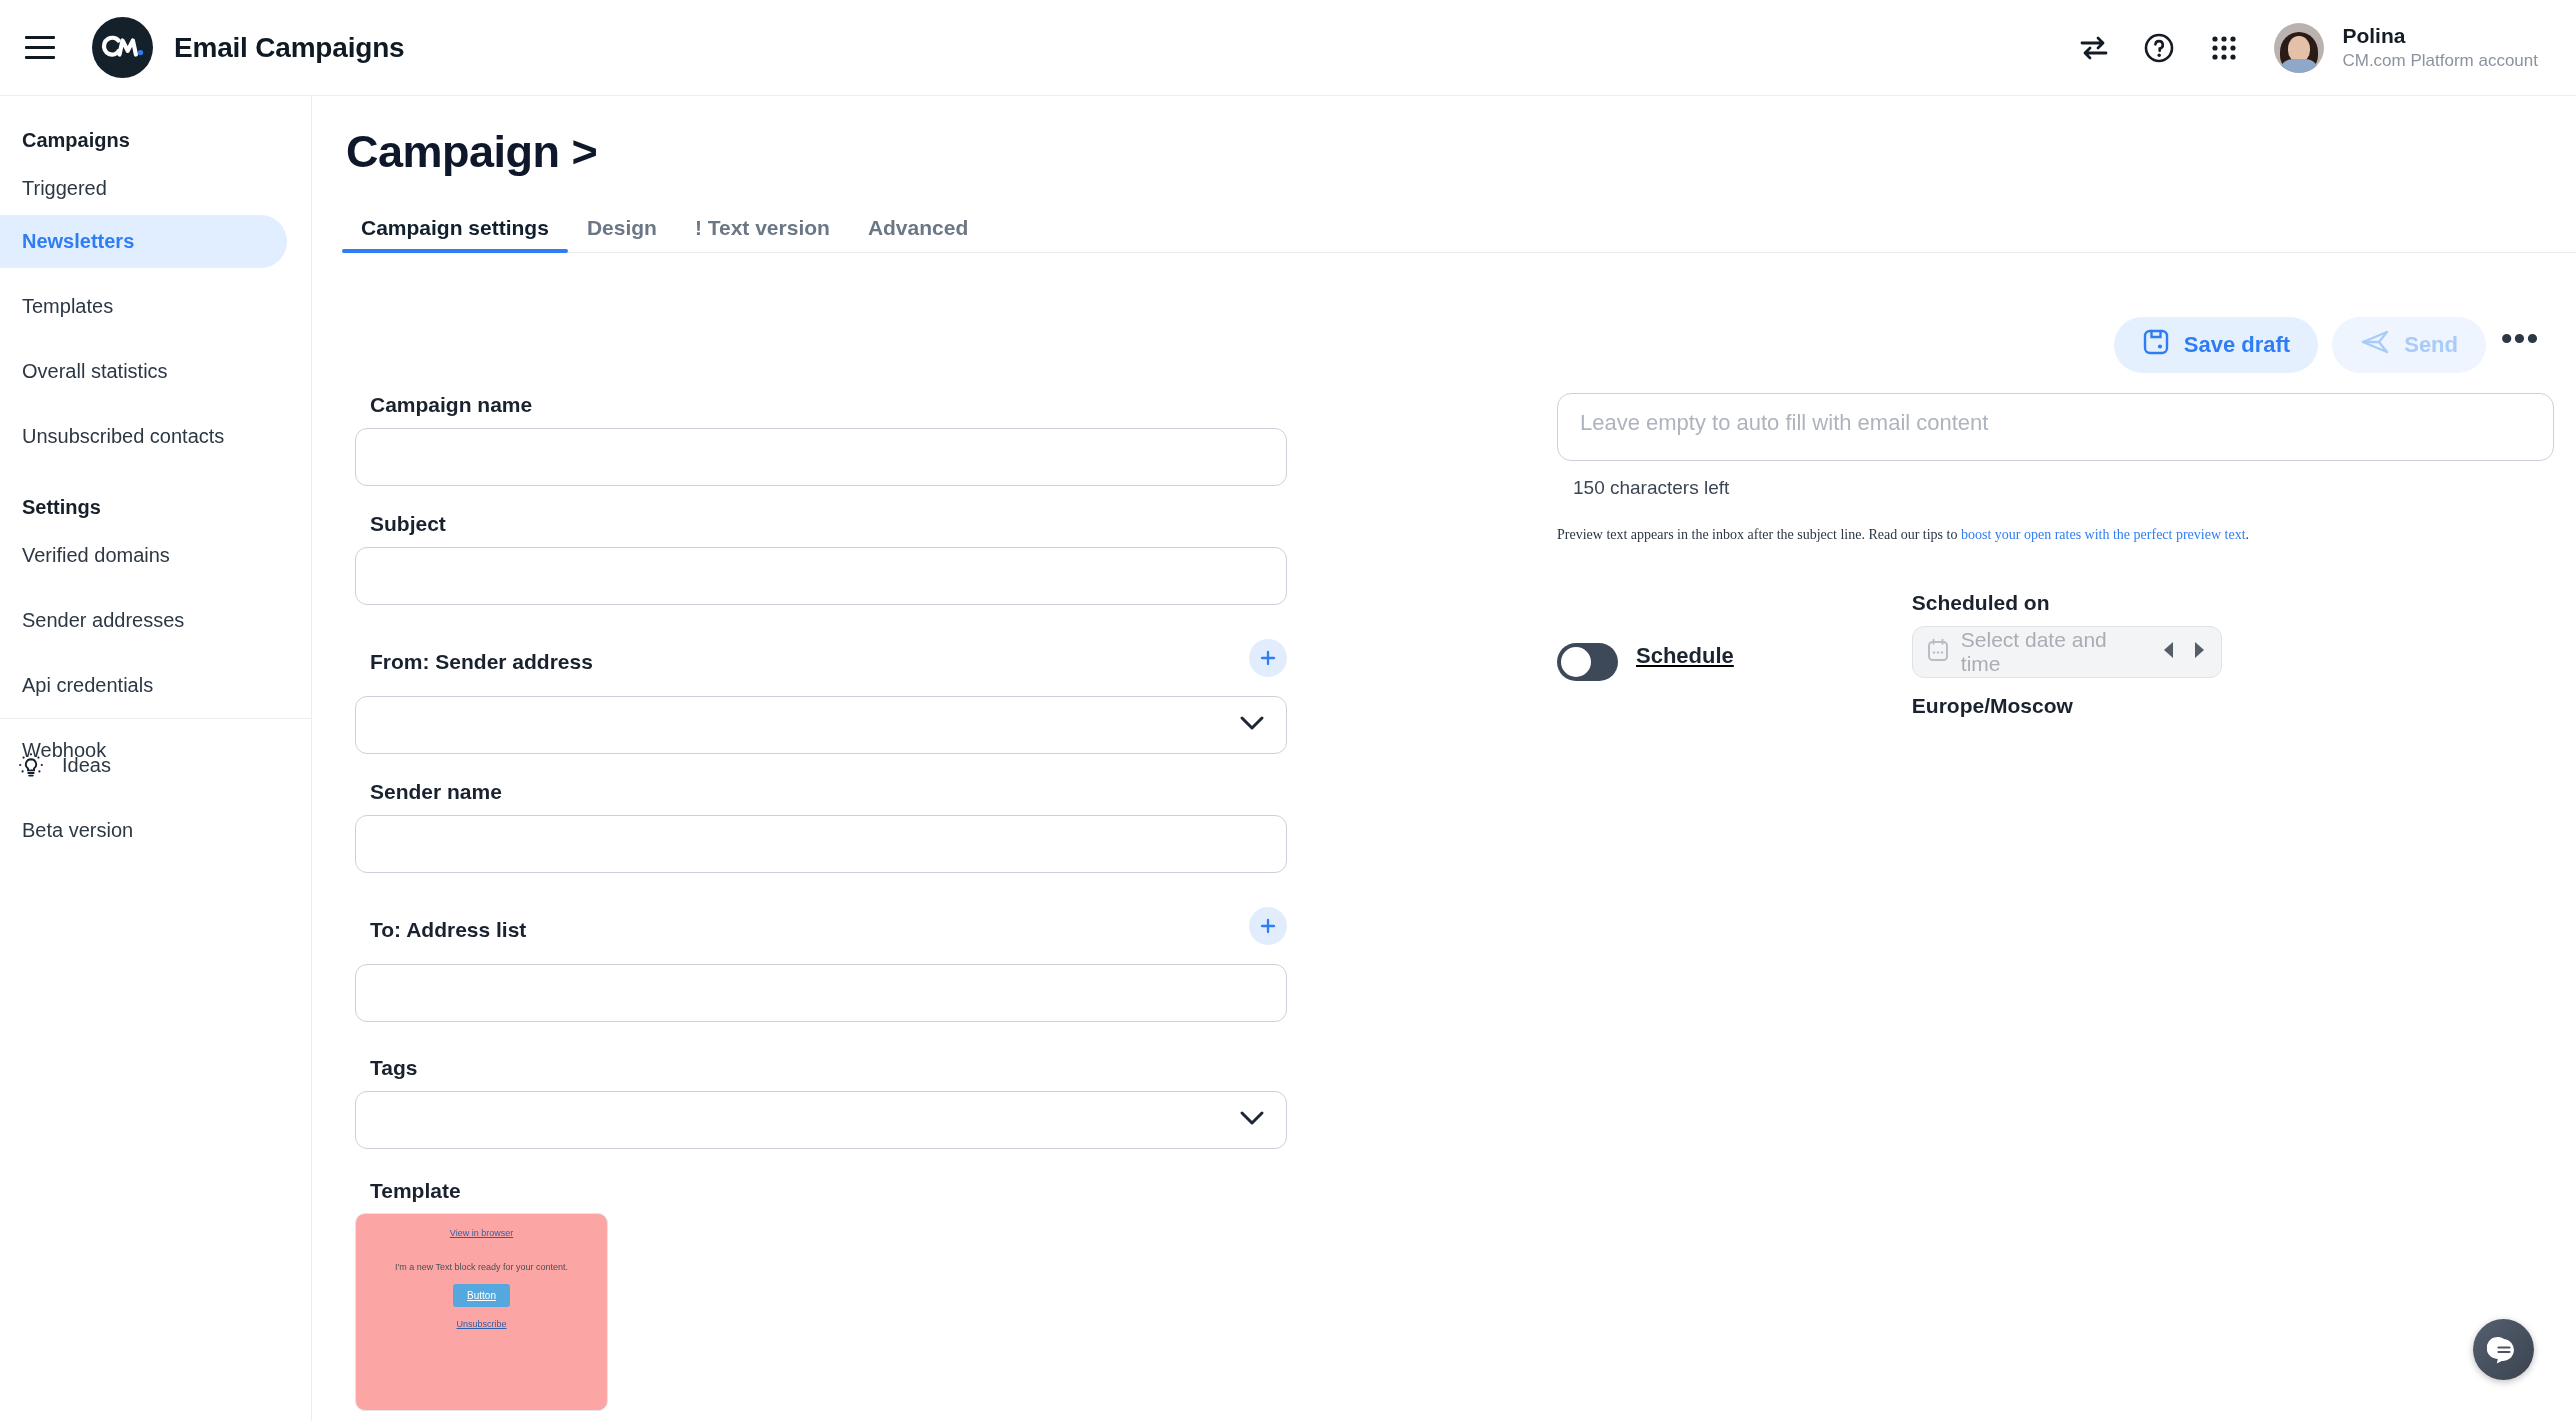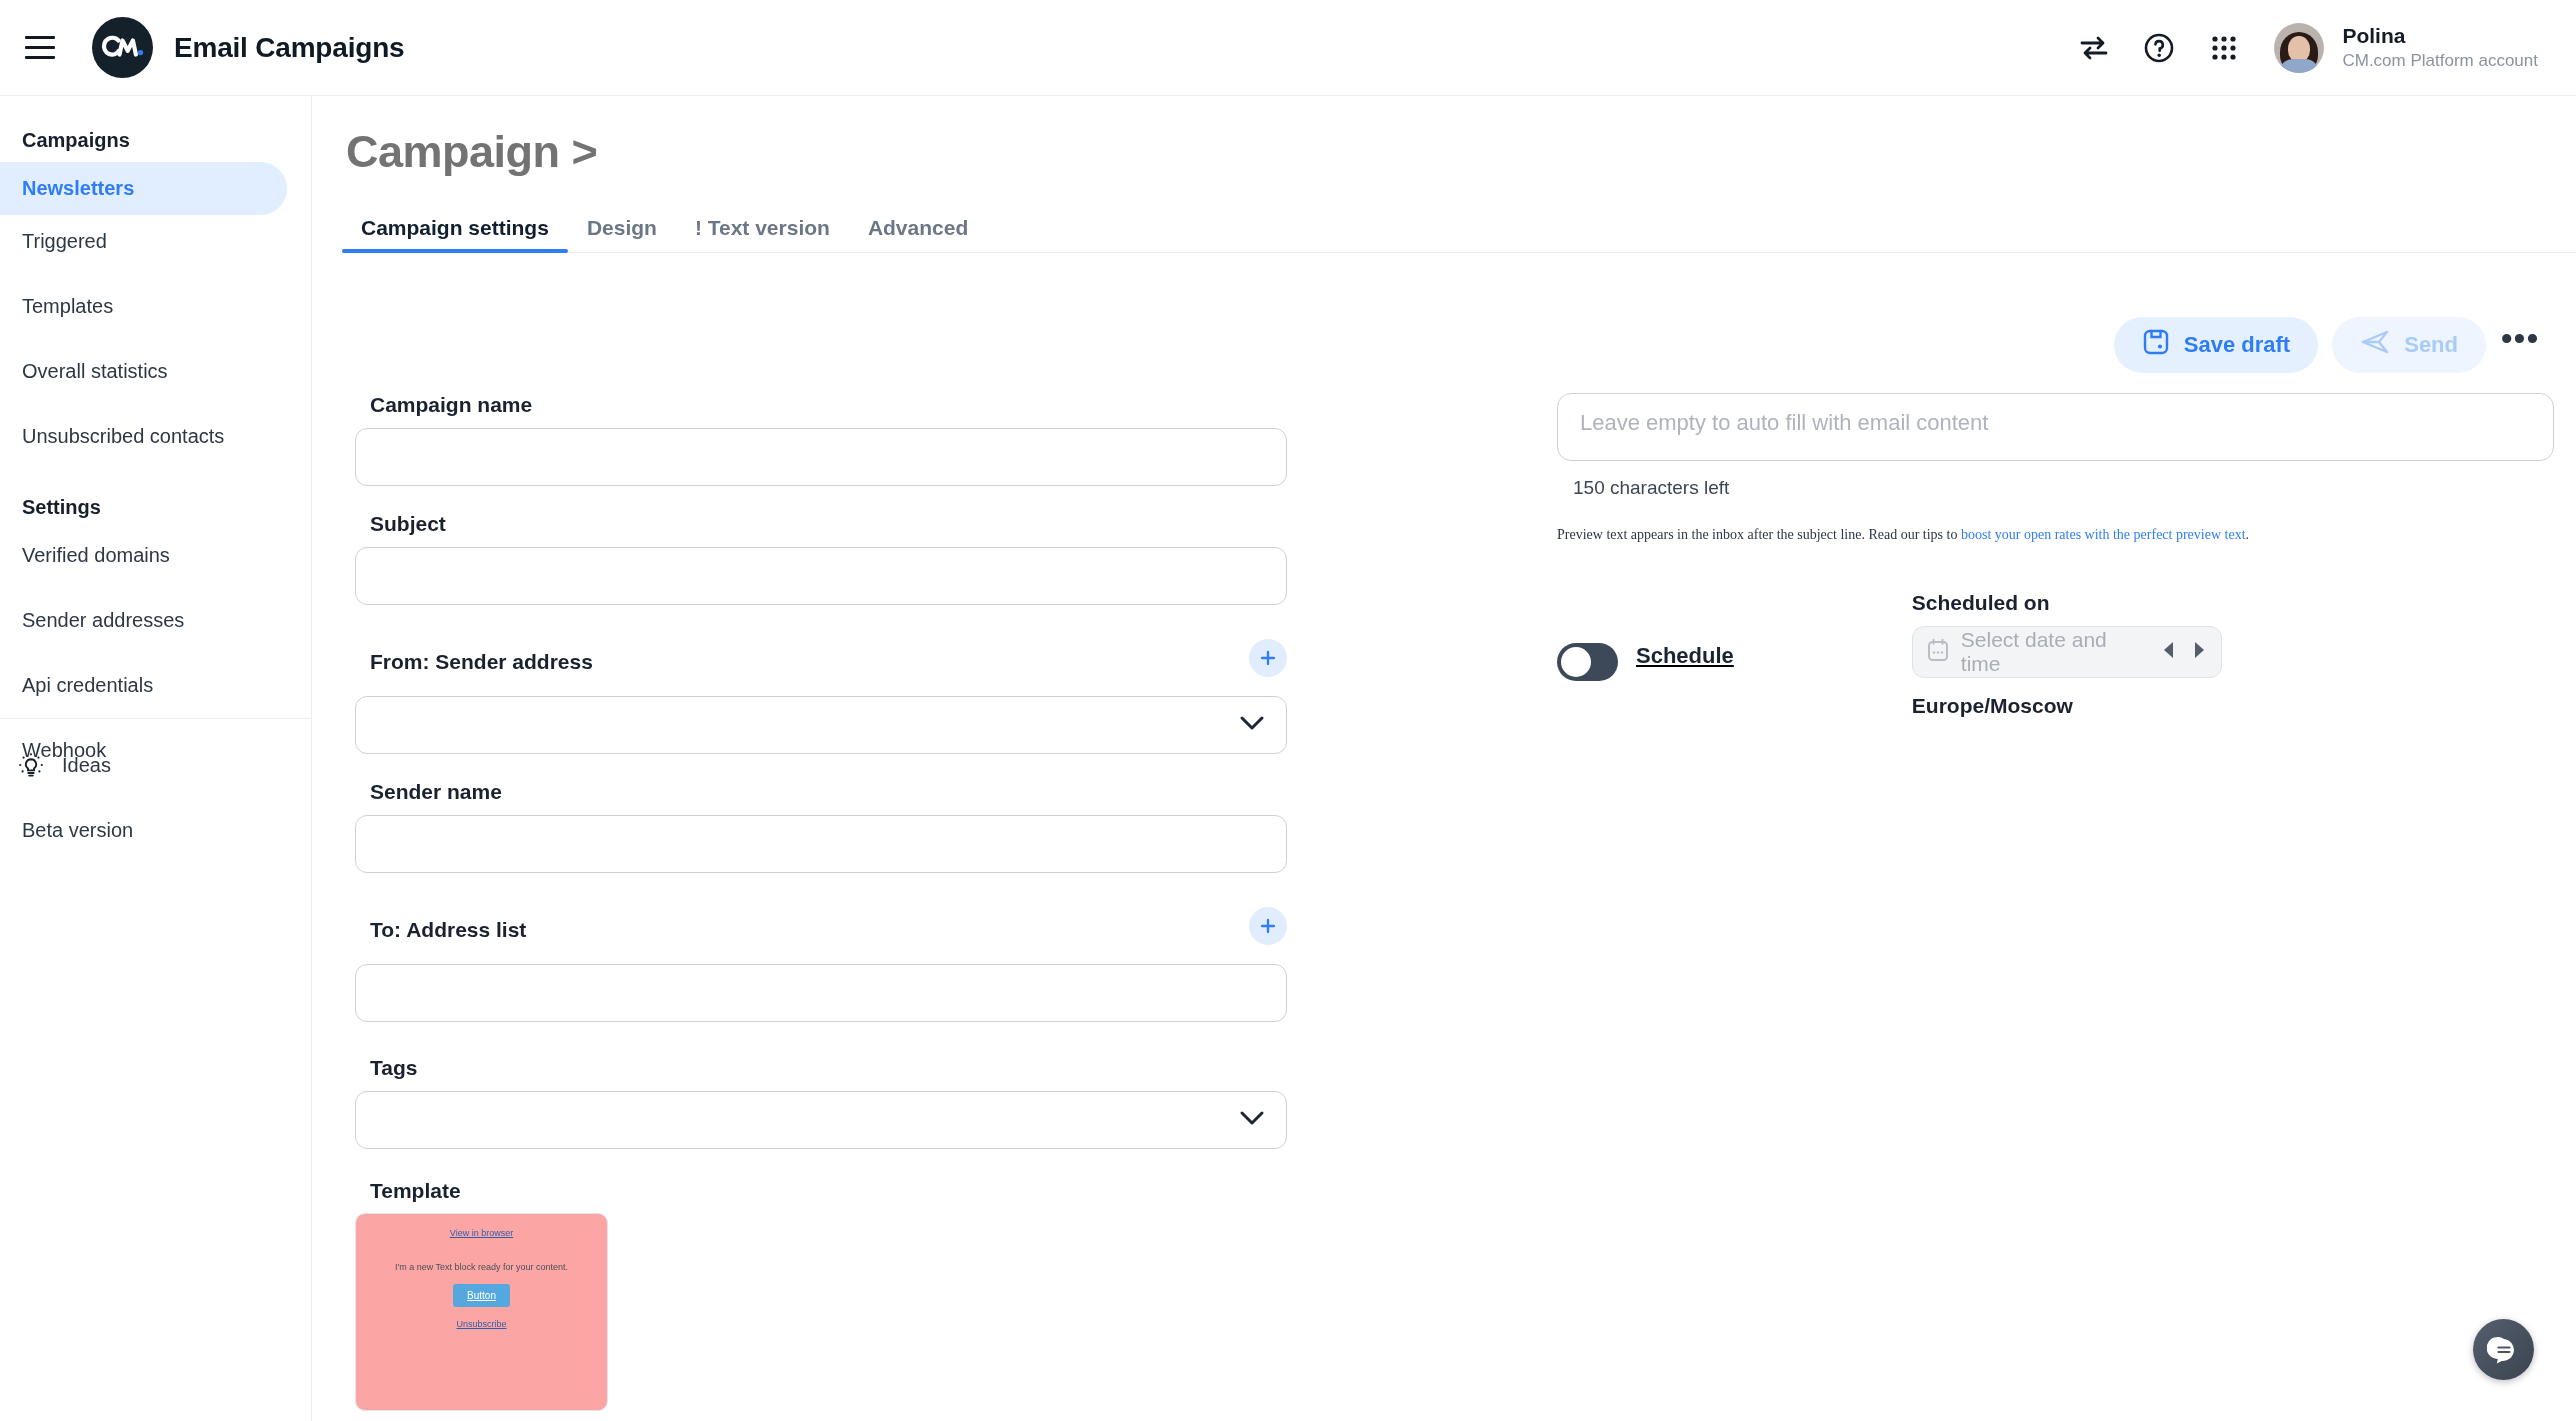--- a/index.html
+++ b/index.html
@@ -78,21 +78,21 @@
   .side-spacer-sm { height: 12px; }
   .side-divider { position: absolute; left: 0; top: 622px; width: 312px; height: 1px; background: #ededf0; }
   .side-bottom { position: absolute; left: 0; top: 643px; width: 312px; }
   .side-bottom .side-item { gap: 14px; padding-left: 14px; }
   .bulb { width: 34px; display:flex; align-items:center; justify-content:center; }
 
   
   .main { position: absolute; top: 96px; left: 313px; width: 2263px; height: 1326px; background: #fff; }
   .page-title {
     margin-left: 33px; margin-top: 30px;
-    font-size: 45px; font-weight: 700; color: #737373; letter-spacing: -0.5px;
+    font-size: 45px; font-weight: 700; color: #0f172a; letter-spacing: -0.5px;
   }
   .tabs {
     margin-top: 38px; margin-left: 29px; display: flex; align-items: flex-end; gap: 0;
     border-bottom: 1px solid #e8eaee; padding-right: 29px;
   }
   .tab {
     font-size: 21px; color: #6c7786; font-weight: 700;
     padding: 0 19px 12px 19px; cursor: pointer; position: relative; white-space: nowrap;
   }
   .tab.active { color: #11202e; }
@@ -256,25 +256,25 @@
       </div>
       <div class="user-meta">
         <div class="user-name">Polina</div>
         <div class="user-sub">CM.com Platform account</div>
       </div>
     </div>
   </div>
 
   <div class="sidebar">
     <div class="side-group-title">Campaigns</div>
+    <div class="side-item">
+      <span>Triggered</span>
+    </div>
     <div class="side-item active">
       <span>Newsletters</span>
-    </div>
-    <div class="side-item">
-      <span>Triggered</span>
     </div>
     <div class="side-spacer-sm"></div>
     <div class="side-item">
       <span>Templates</span>
     </div>
     <div class="side-spacer-sm"></div>
     <div class="side-item">
       <span>Overall statistics</span>
     </div>
     <div class="side-spacer-sm"></div>

